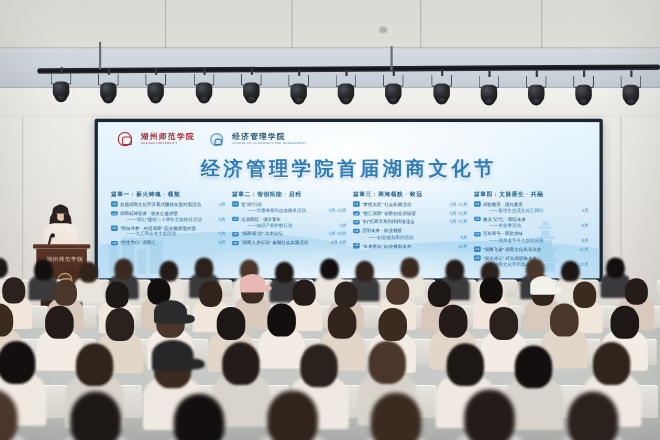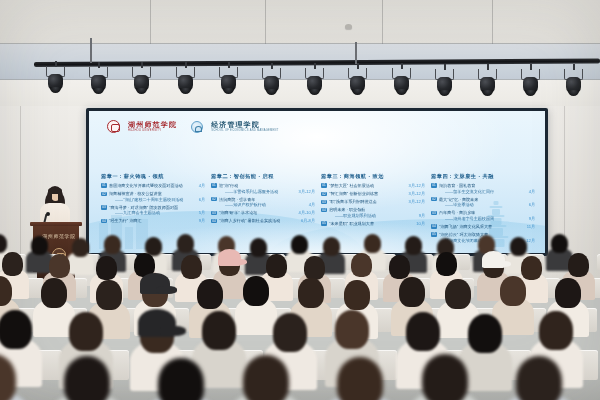--- a/index.html
+++ b/index.html
@@ -389,20 +389,21 @@
           <div class="logo-cn">湖州师范学院</div>
           <div class="logo-en">HUZHOU UNIVERSITY</div>
         </div>
         <div class="logo-emblem" style="margin-left:6px"></div>
         <div>
           <div class="logo-cn2">经济管理学院</div>
           <div class="logo-en2">SCHOOL OF ECONOMICS AND MANAGEMENT</div>
         </div>
       </div>
 
+      <div class="screen-title">经济管理学院首届湖商文化节</div>
 
       <div class="columns" id="screen-columns">
           <div class="col">
             <div class="col-head">篇章一：薪火铸魂 · 领航</div>
             <div class="item">
               <div class="item-num">01</div>
               <div class="item-body">
                 <div class="item-row">
                   <div class="item-line">首届湖商文化节开幕式暨校友面对面活动</div>
                   <div class="item-date">4月</div>

